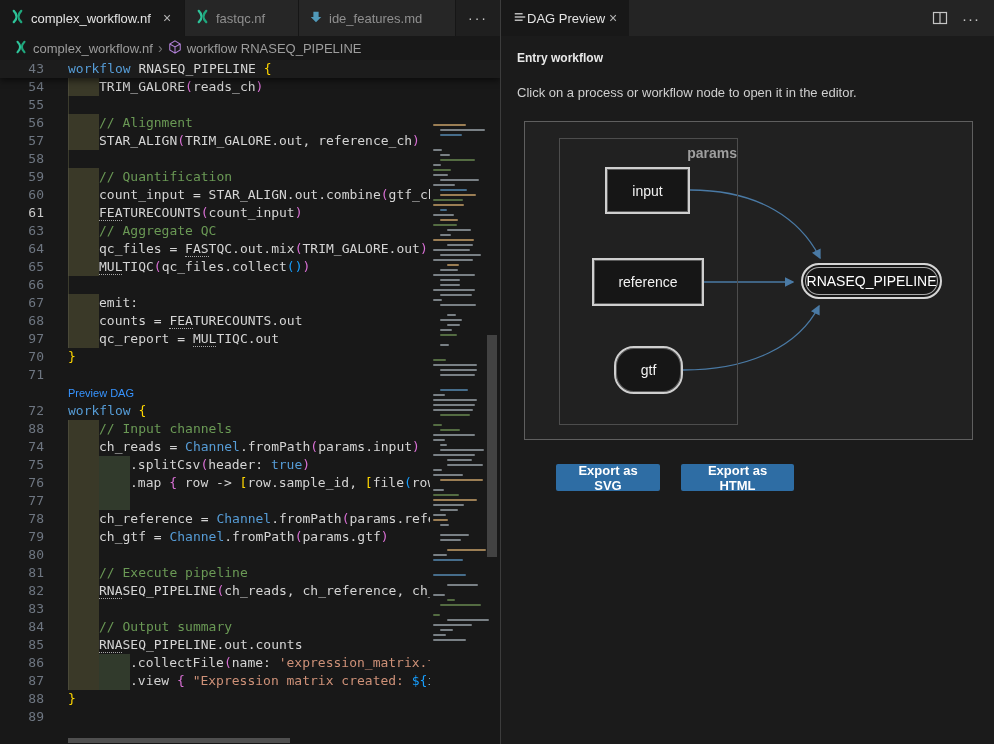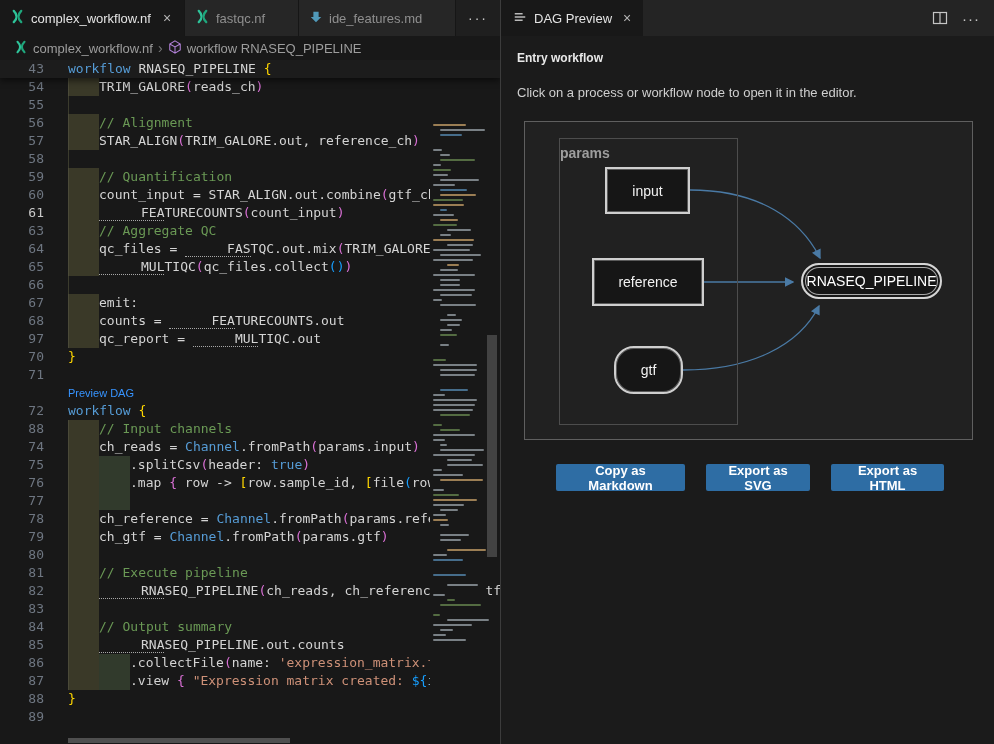--- a/index.html
+++ b/index.html
@@ -25,51 +25,51 @@
   .code-area { position:absolute; left:0; top:60px; width:500px; height:684px; overflow:hidden;
                font-family:"DejaVu Sans Mono","Liberation Mono",monospace; font-size:13px; }
   .code-line { height:18px; line-height:18px; white-space:pre; overflow:hidden; }
   .code-line .num { display:inline-block; width:44px; margin-right:24px; text-align:right;
                     color:#6e7681; font-size:13px; }
   .code-line.active .num { color:#c9c9c9; }
   .sticky { background:#1c1c1c; box-shadow:0 3px 6px rgba(0,0,0,.5); position:relative; z-index:3; }
   .seg.tx { color:#d4d4d4; } .seg.kw { color:#569cd6; } .seg.cm { color:#6a9955; }
   .seg.st { color:#ce9178; } .seg.b1 { color:#ffd700; } .seg.b2 { color:#da70d6; }
   .seg.b3 { color:#179fff; } .seg.vb { color:#9cdcfe; }
-  .seg.hint { border-bottom:1px dotted #a8a8a8;padding-left:42px; }
+  .seg.hint { border-bottom:1px dotted #a8a8a8; }
   .ib { display:inline-block; width:31px; height:18px; vertical-align:top; }
   .ib1 { background:#3a3928; border-left:1px solid #4a4938; }
   .ib2 { background:#313a2c; }
   .guide { display:inline-block; width:31px; height:18px; vertical-align:top; border-left:1px solid #3b3b2d; }
   .codelens { font-family:"Liberation Sans",sans-serif; font-size:11px; color:#3794ff; cursor:pointer; }
 
   .minimap { position:absolute; left:430px; top:60px; width:56px; height:624px; background:#181818; cursor:pointer; }
   .minimap .bar { position:absolute; height:2px; border-radius:1px; opacity:.85; }
   .vscroll { position:absolute; left:487px; top:0; width:10px; height:684px; }
   .vscroll .thumb { position:absolute; left:0; top:275px; width:10px; height:222px; background:#424242; }
   .hscroll { position:absolute; left:0; bottom:0; width:430px; height:6px; }
   .hscroll .thumb { position:absolute; left:68px; bottom:1px; width:222px; height:5px; background:#4f4f4f; }
 
   
   .panel { position:absolute; left:500px; top:0; width:494px; height:744px; background:#1b1b1b; border-left:1px solid #3c3c3c; }
   .panel-header { position:absolute; left:0; top:0; width:100%; height:36px; background:#242424; display:flex; align-items:stretch; }
-  .panel-tab { display:flex; align-items:center; gap:7px; padding:0 12px; background:#181818; color:#e4e4e4;
+  .panel-tab { display:flex; align-items:center; padding:0 12px; background:#181818; color:#e4e4e4;
                font-size:13px; cursor:pointer;justify-content:flex-end; }
   .panel-tab .close { color:#b5b5b5; font-size:14px; margin-left:4px; }
   .panel-actions { margin-left:auto; display:flex; align-items:center; gap:14px; padding-right:14px; }
   .icon-btn { color:#c5c5c5; cursor:pointer; display:flex; align-items:center; }
   .dots { font-size:15px; letter-spacing:1px; color:#c5c5c5; cursor:pointer; }
 
   .panel-body { position:absolute; left:0; top:36px; width:100%; height:708px; background:#1b1b1b; }
   .panel-title { position:absolute; left:16px; top:15px; font-size:12px; font-weight:bold; color:#e8e8e8; }
   .panel-desc { position:absolute; left:16px; top:49px; font-size:13px; color:#cfcfcf; }
 
   .dag { position:absolute; left:23px; top:85px; width:449px; height:319px; border:1px solid #5f5f5f; background:#212121; }
   .cluster { position:absolute; left:34px; top:16px; width:179px; height:287px; border:1px solid #4d4d4d; }
-  .cluster-label { position:absolute; top:6px; left:0; width:100%; text-align:left; color:#9e9e9e; font-size:14px; font-weight:bold; }
+  .cluster-label { position:absolute; top:6px; left:0; width:100%; text-align:right; color:#9e9e9e; font-size:14px; font-weight:bold; }
   .dag-node { position:absolute; background:#161616; border:2px solid #cfcfcf; box-shadow:inset 0 0 0 1px #5a5a5a;
               display:flex; align-items:center; justify-content:center; color:#f2f2f2; font-size:14px; cursor:pointer; }
   .node-input { left:80px; top:45px; width:85px; height:47px; }
   .node-reference { left:67px; top:136px; width:112px; height:48px; }
   .node-gtf { left:89px; top:224px; width:69px; height:48px;border-radius:20px; }
   .dag-pill { position:absolute; left:276px; top:141px; width:141px; height:36px; background:#161616;
               border:2px solid #d6d6d6; border-radius:20px;
               box-shadow:inset 0 0 0 2px #181818, inset 0 0 0 3px #a8a8a8;
               display:flex; align-items:center; justify-content:center; color:#ffffff; font-size:14px; cursor:pointer; }
   .edges { position:absolute; left:0; top:0; width:449px; height:319px; pointer-events:none; }
@@ -316,19 +316,18 @@
         <div class="cluster">
           <div class="cluster-label">params</div>
         </div>
         <div class="dag-node node-input">input</div>
         <div class="dag-node node-reference">reference</div>
         <div class="dag-node node-gtf">gtf</div>
         <div class="dag-pill">RNASEQ_PIPELINE</div>
       </div>
 
       <div class="btn-row">
-        <button class="btn" style="width:129px">Copy as Markdown</button>
         <button class="btn" style="width:104px">Export as SVG</button>
         <button class="btn" style="width:113px">Export as HTML</button>
       </div>
     </div>
   </div>
 </div>
 
 </body></html>

